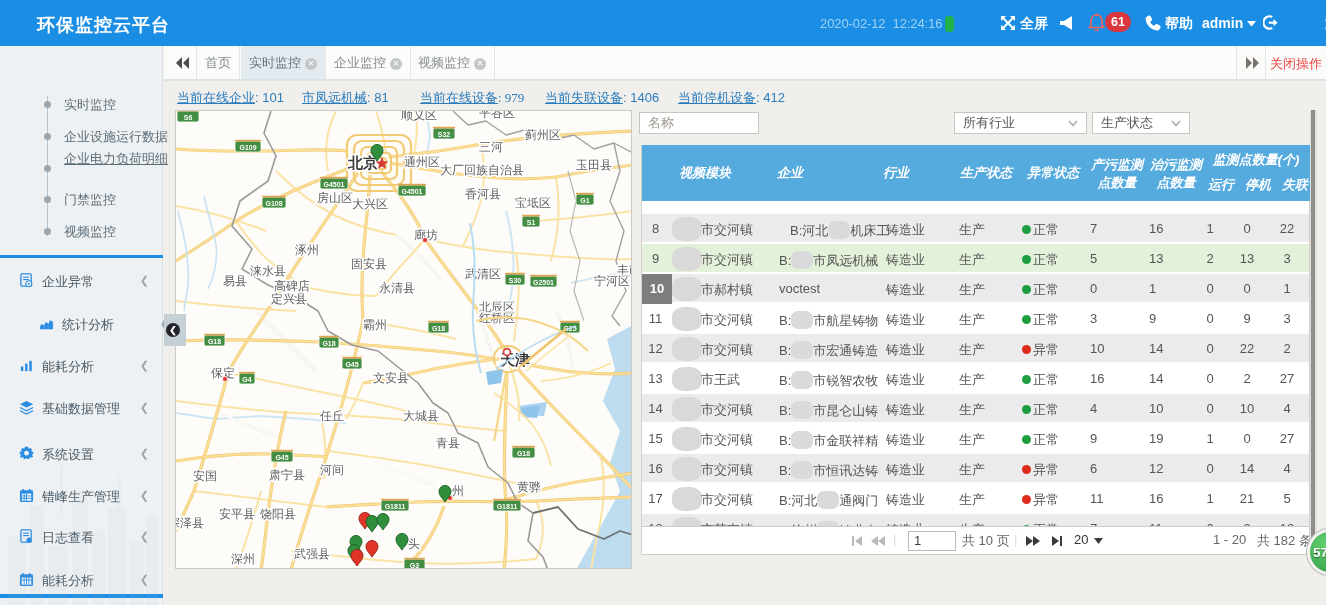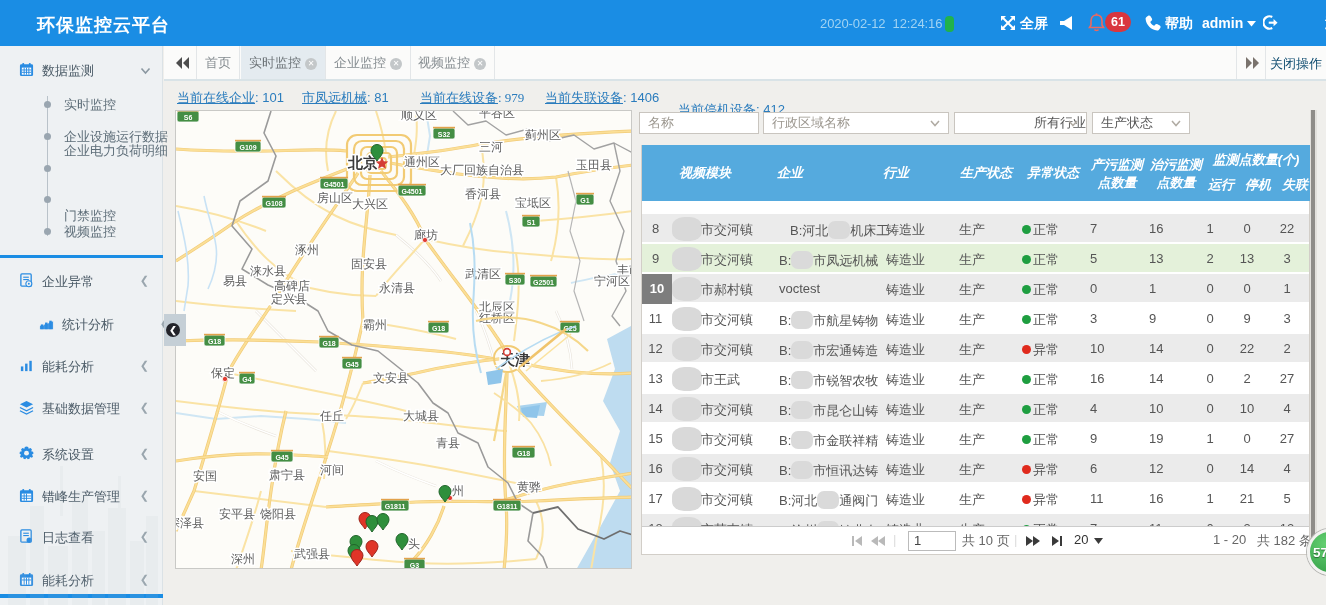--- a/index.html
+++ b/index.html
@@ -98,47 +98,28 @@
         <path d="M0 0 L9 0 L4.5 5.5 Z" fill="#fff"></path>
       </svg>
     <svg style="position:absolute;left:1263px;top:15px;" width="15" height="15" viewBox="0 0 17 17">
         <path d="M10.5 2.2 A7 7 0 1 0 10.5 14.8" fill="none" stroke="#fff" stroke-width="2.4"></path>
         <rect x="6.5" y="7.5" width="6" height="2.4" fill="#fff"></rect>
         <path d="M12 4.6 L16.5 8.7 L12 12.8 Z" fill="#fff"></path>
       </svg>
     <div class="hitem" style="left:1281px;margin-left:44px;">退出</div>
   </div>
   <div id="sb">
-    <div class="m1" style="top:16px;">
-        <svg class="ico" viewBox="0 0 16 16">
-          <rect x="1" y="2.5" width="14" height="12.5" rx="1.5" fill="#2a8ce2"></rect>
-          <rect x="3" y="6" width="10" height="7.5" fill="#fff"></rect>
-          <g stroke="#2a8ce2" stroke-width="1">
-            <line x1="3" y1="8.5" x2="13" y2="8.5"></line>
-            <line x1="3" y1="11" x2="13" y2="11"></line>
-            <line x1="5.5" y1="6" x2="5.5" y2="13.5"></line>
-            <line x1="8" y1="6" x2="8" y2="13.5"></line>
-            <line x1="10.5" y1="6" x2="10.5" y2="13.5"></line>
-          </g>
-          <rect x="3.5" y="1" width="2" height="3" rx="0.8" fill="#2a8ce2"></rect>
-          <rect x="10.5" y="1" width="2" height="3" rx="0.8" fill="#2a8ce2"></rect>
-        </svg>
-        <span class="txt">数据监测</span>
-        <svg style="position:absolute;right:12px;top:5px;" width="11" height="8" viewBox="0 0 11 8">
-          <path d="M1.5 1.5 L5.5 6 L9.5 1.5" fill="none" stroke="#8b98a1" stroke-width="1.6"></path>
-        </svg>
-      </div>
     <div id="subline"></div>
     <div class="m2" style="top:50px;">实时监控</div>
       <div class="dot" style="top:55px;"></div>
     <div class="m2" style="top:82px;">企业设施运行数据</div>
       <div class="dot" style="top:87px;"></div>
-    <div class="m2" style="top:96px;">企业电力负荷明细</div>
+    <div class="m2" style="top:104px;text-decoration:underline;">企业电力负荷明细</div>
       <div class="dot" style="top:119px;"></div>
-    <div class="m2" style="top:161px;">门禁监控</div>
+    <div class="m2" style="top:145px;">门禁监控</div>
       <div class="dot" style="top:150px;"></div>
     <div class="m2" style="top:177px;">视频监控</div>
       <div class="dot" style="top:182px;"></div>
     <div class="bluebar" style="top:209px;"></div>
     <div class="m1" style="top:227px;">
         <svg class="ico" viewBox="0 0 16 16">
           <rect x="2" y="1" width="11" height="13" rx="1" fill="none" stroke="#2a8ce2" stroke-width="1.4"></rect>
           <line x1="4.5" y1="4.5" x2="10.5" y2="4.5" stroke="#2a8ce2" stroke-width="1.2"></line>
           <line x1="4.5" y1="7" x2="10.5" y2="7" stroke="#2a8ce2" stroke-width="1.2"></line>
           <circle cx="10.5" cy="11.5" r="3.2" fill="#eef1f3" stroke="#2a8ce2" stroke-width="1.2"></circle>
@@ -245,32 +226,32 @@
     <svg style="position:absolute;left:11px;top:10px;" width="15" height="14" viewBox="0 0 15 14">
         <path d="M7 1 L1 7 L7 13 Z" fill="#4d4d4d"></path>
         <path d="M14 1 L8 7 L14 13 Z" fill="#4d4d4d"></path>
       </svg>
     <div style="position:absolute;left:1072px;top:0;height:33px;border-left:1px solid #e3e6e8;border-right:1px solid #e3e6e8;width:30px;">
         <svg style="position:absolute;left:8px;top:10px;" width="15" height="14" viewBox="0 0 15 14">
           <path d="M1 1 L7 7 L1 13 Z" fill="#7a736d"></path>
           <path d="M8 1 L14 7 L8 13 Z" fill="#7a736d"></path>
         </svg>
       </div>
-    <div style="position:absolute;left:1106px;top:9px;font-size:13px;color:#0c4a6e;">关闭操作</div>
+    <div style="position:absolute;left:1106px;top:9px;font-size:13px;color:#ef4444;">关闭操作</div>
     <div class="tab first" style="left:32px;">首页</div>
     <div class="tab act" style="left:77px;">实时监控<span class="tclose">✕</span></div>
     <div class="tab" style="left:162px;">企业监控<span class="tclose">✕</span></div>
     <div class="tab" style="left:246px;">视频监控<span class="tclose">✕</span></div>
   </div>
   <div id="stats">
     <span style="left:13px;"><u>当前在线企业</u>: 101</span>
     <span style="left:138px;"><u>市凤远机械</u>: 81</span>
     <span style="left:256px;font-family:Liberation Serif, serif;"><u>当前在线设备</u>: 979</span>
     <span style="left:381px;"><u>当前失联设备</u>: 1406</span>
-    <span style="left:514px;margin-top:12px;"><u>当前停机设备</u>: 412</span>
+    <span style="left:514px;"><u>当前停机设备</u>: 412</span>
   </div>
   <div id="map">
       <svg width="455" height="457" viewBox="0 0 455 457" style="position:absolute;left:0;top:0;">
   <rect width="455" height="457" fill="#fdfcf8"></rect>
   <path d="M457,215 L433,228 L441,258 L429,290 L446,320 L436,352 L446,380 L424,420 L402,459 L457,459 Z" fill="#bedcf0" transform="translate(-2,0)"></path>
   <path d="M341,295 L371,291 L368,305 L345,304 Z" fill="#a9d3ee"></path>
   <path d="M415,10 L440,2 L457,8 L457,30 L430,24 Z" fill="#fdfcf8"></path>
   <path d="M0,302 L40,308 L85,305 L130,308 L170,312" fill="none" stroke="#cfe6f4" stroke-width="2"></path>
   <path d="M250,0 L254,25 L250,50" fill="none" stroke="#cfe6f4" stroke-width="2"></path>
   <path d="M330,100 C338,130 340,160 334,190" fill="none" stroke="#cfe6f4" stroke-width="2"></path>
@@ -562,24 +543,21 @@
   <g transform="translate(226,439)">
           <path d="M0 0 C-2 -3.2 -6 -6.5 -6 -10.5 A6 6 0 1 1 6 -10.5 C6 -6.5 2 -3.2 0 0 Z" fill="#2f8f3c" stroke="#20642a" stroke-width="1"></path>
           <circle cx="0" cy="-10.5" r="2.2" fill="#2f8f3c"></circle>
         </g>
   </svg>
     </div>
   <div id="collapse">
       <div class="cir">❮</div>
     </div>
   <div class="fin" style="left:639px;width:120px;">名称</div>
-  <div class="fin" style="left:763px;width:186px;">行政区域名称<svg style="position:absolute;right:8px;top:7px;" width="10" height="7" viewBox="0 0 10 7">
-        <path d="M1 1 L5 5.5 L9 1" fill="none" stroke="#b0aba3" stroke-width="1.5"></path>
-      </svg></div>
-  <div class="fin" style="left:954px;width:133px;color:#555;text-align:right;">所有行业<svg style="position:absolute;right:8px;top:7px;" width="10" height="7" viewBox="0 0 10 7">
+  <div class="fin" style="left:954px;width:133px;color:#555;">所有行业<svg style="position:absolute;right:8px;top:7px;" width="10" height="7" viewBox="0 0 10 7">
         <path d="M1 1 L5 5.5 L9 1" fill="none" stroke="#b0aba3" stroke-width="1.5"></path>
       </svg></div>
   <div class="fin" style="left:1092px;width:98px;color:#555;">生产状态<svg style="position:absolute;right:8px;top:7px;" width="10" height="7" viewBox="0 0 10 7">
         <path d="M1 1 L5 5.5 L9 1" fill="none" stroke="#b0aba3" stroke-width="1.5"></path>
       </svg></div>
   <div id="tbl">
     <div id="thead">
       <div style="left:37px;top:19px;">视频模块</div>
       <div style="left:135px;top:19px;">企业</div>
       <div style="left:241px;top:19px;">行业</div>

